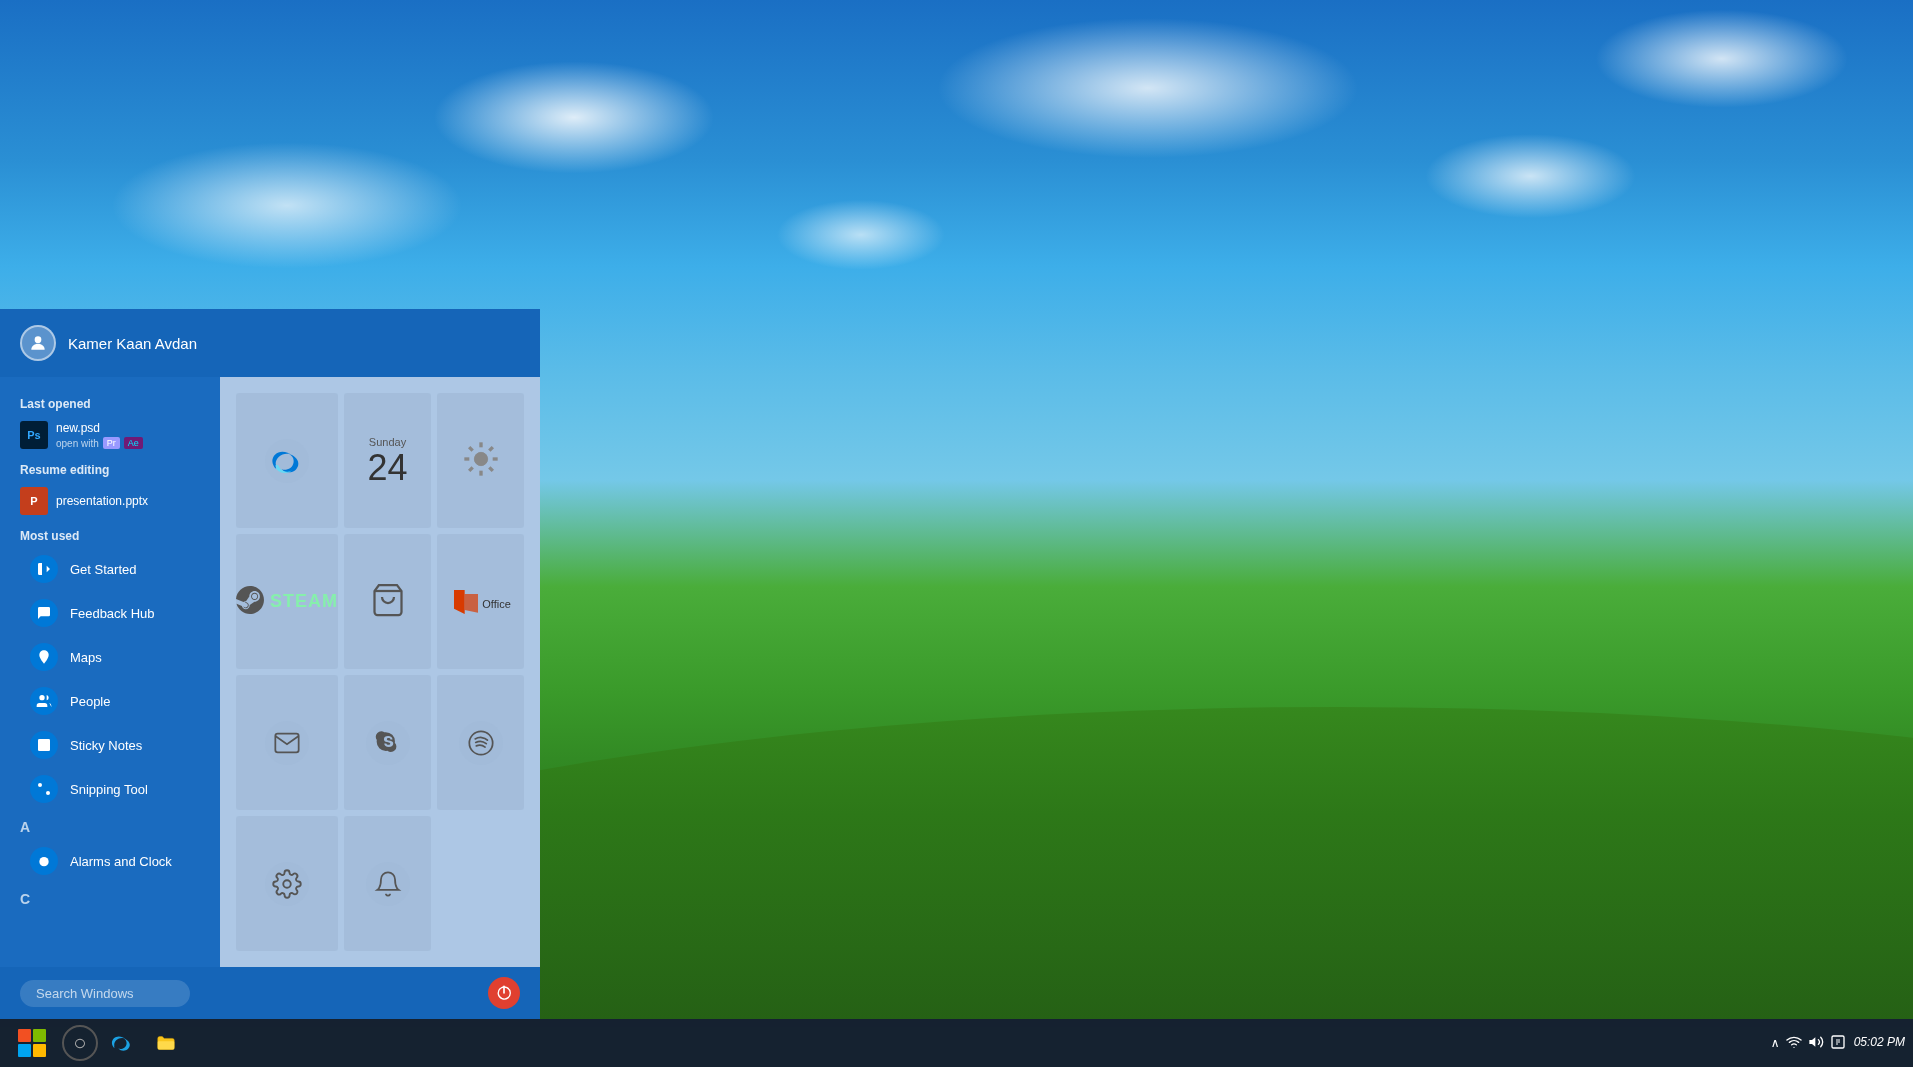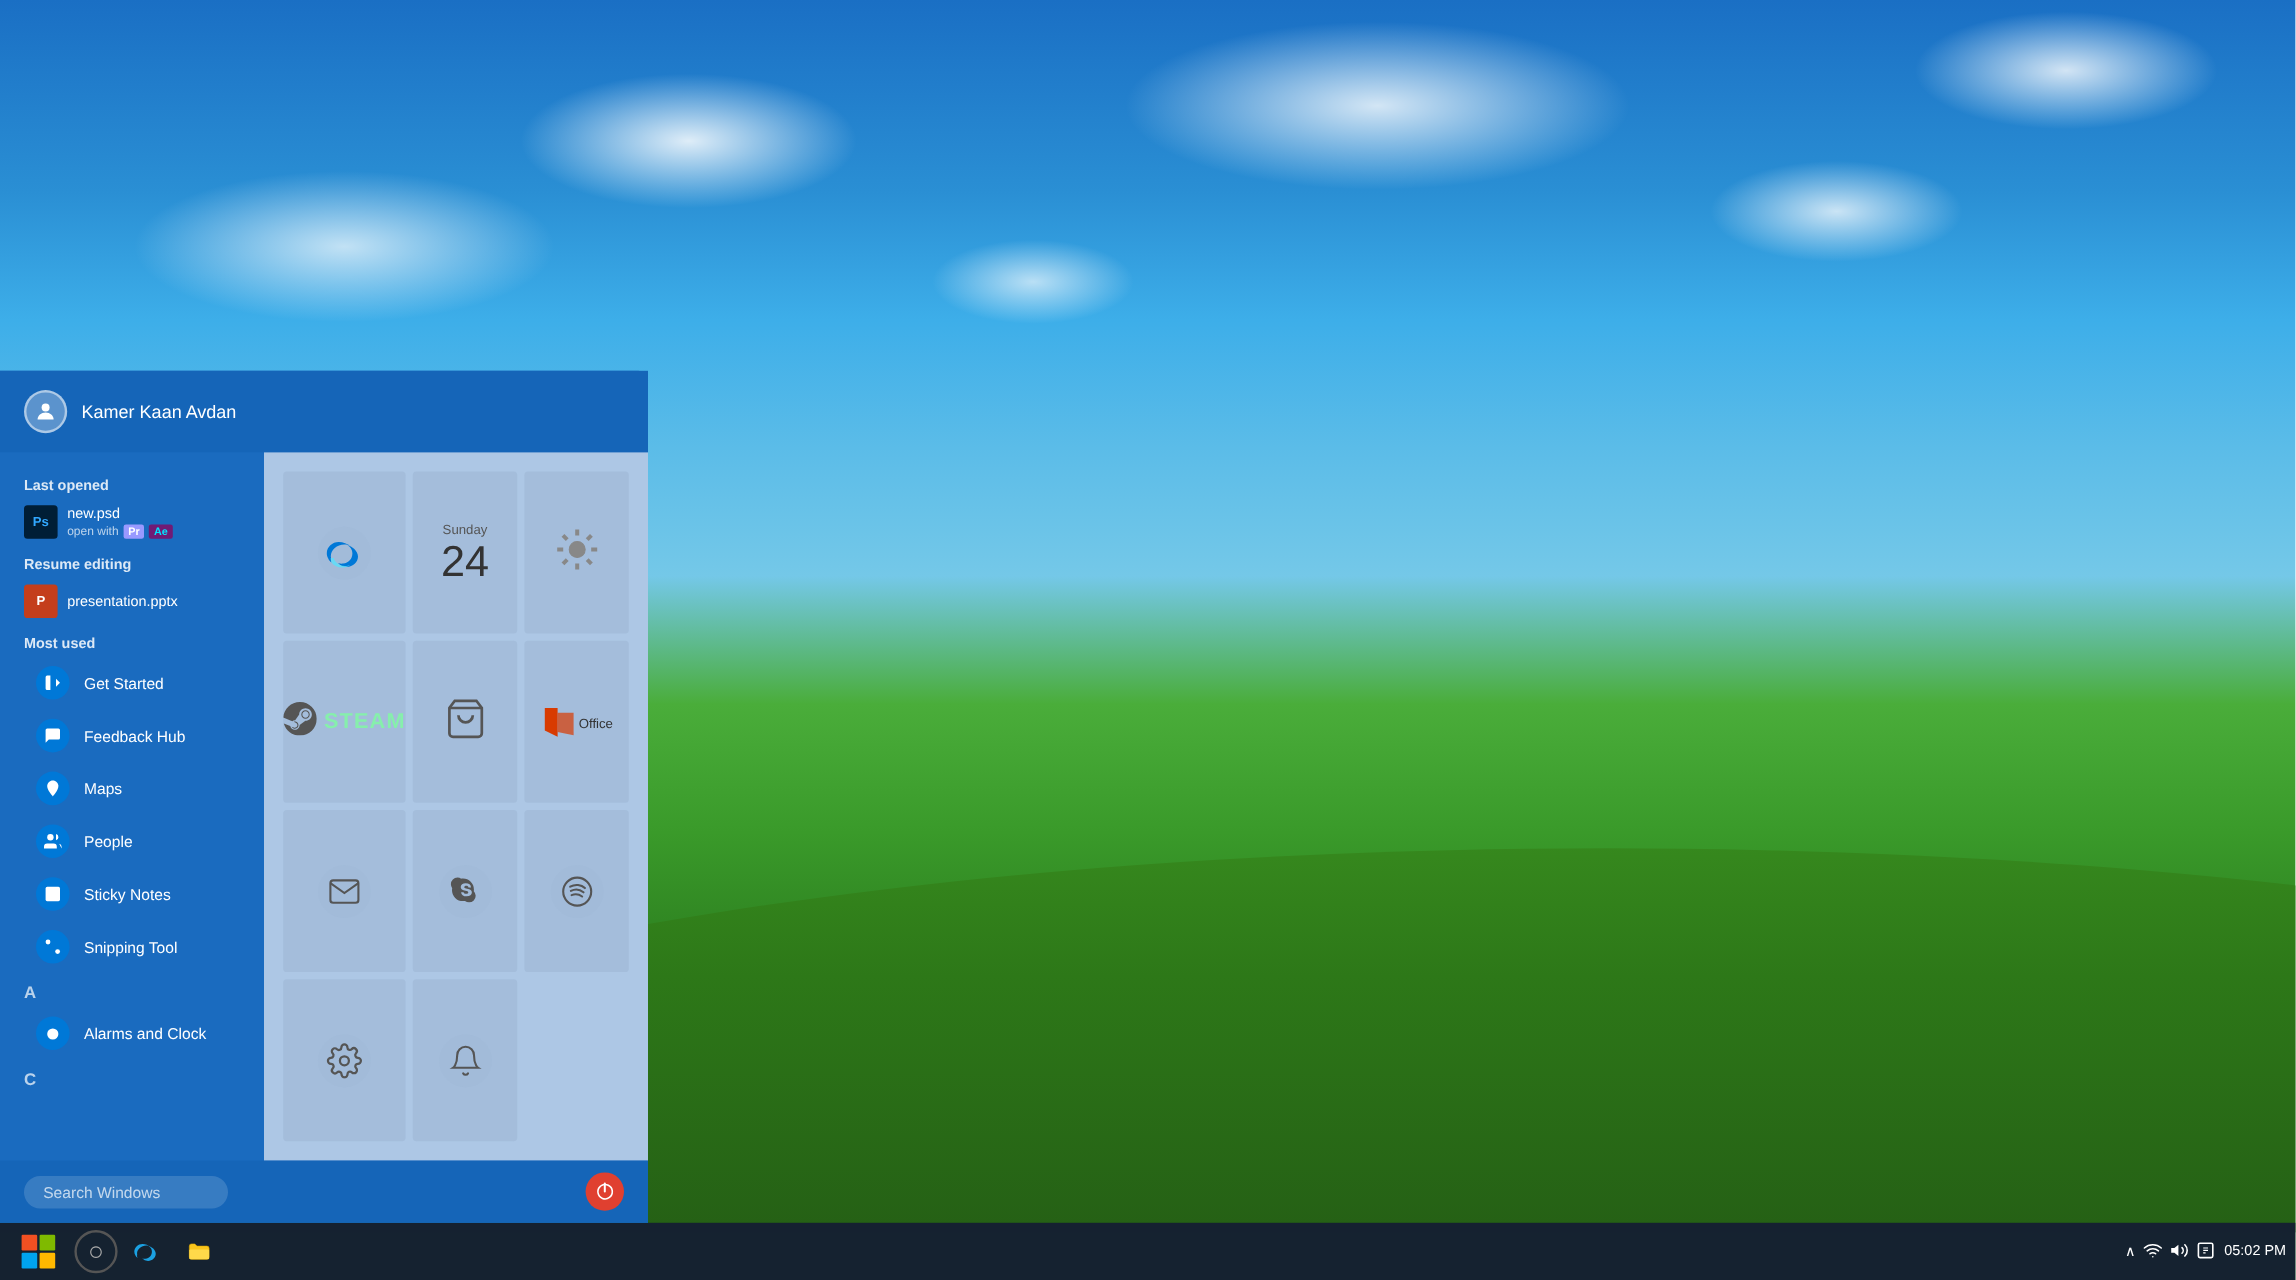--- a/index.html
+++ b/index.html
@@ -99,20 +99,21 @@
       display: flex;
       align-items: center;
       gap: 8px;
       color: white;
       font-size: 12px;
     }
 
     .taskbar-time {
       text-align: center;
       line-height: 1.3;
+      font-style: italic;
     }
 
     .taskbar-sys-icons {
       display: flex;
       align-items: center;
       gap: 6px;
     }
 
     
     .start-menu {
@@ -198,21 +199,21 @@
 
     .file-info { flex: 1; min-width: 0; }
     .file-name { color: white; font-size: 12px; white-space: nowrap; overflow: hidden; text-overflow: ellipsis; }
     .file-open { color: rgba(255,255,255,0.7); font-size: 10px; display: flex; gap: 4px; align-items: center; margin-top: 2px; }
 
     .open-with-badge {
       padding: 1px 4px;
       font-size: 9px;
       border-radius: 2px;
       color: white;
-      font-weight: bold;
+      font-weight: normal;
     }
     .pr-badge { background: #9999ff; }
     .ae-badge { background: #701a75; color: #00e5ff; }
 
     .resume-label {
       color: rgba(255,255,255,0.85);
       font-size: 12px;
       padding: 8px 20px 4px;
       font-weight: 600;
     }

